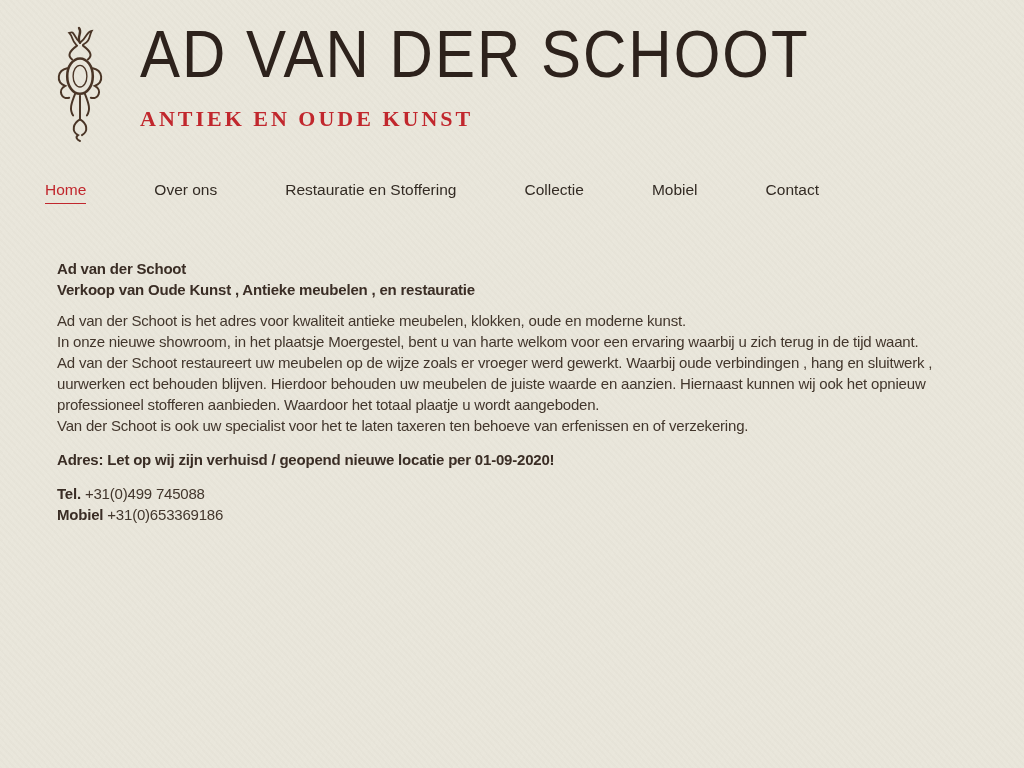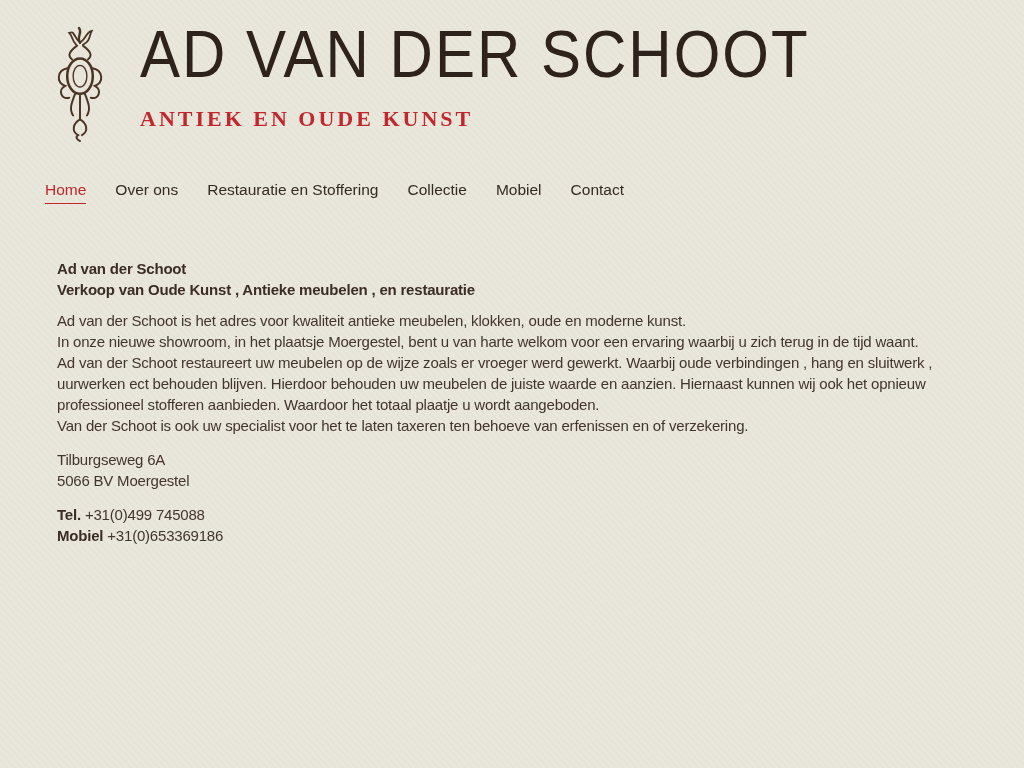--- a/index.html
+++ b/index.html
@@ -46,21 +46,21 @@
     line-height: 28px;
     letter-spacing: 3px;
     color: var(--accent-red, #c1272d);
     margin-top: 16px;
     white-space: nowrap;
   }
 
   
   .main-nav {
     display: flex;
-    justify-content: flex-start;
+    justify-content: space-between;
     align-items: baseline;
     margin-top: 38px;
     gap: 29px;
   }
   .nav-item {
     font-size: 15.5px;
     font-weight: 500;
     color: var(--nav-text, #332b24);
     text-decoration: none;
     padding-bottom: 4px;
@@ -136,23 +136,22 @@
 Verkoop van Oude Kunst , Antieke meubelen , en restauratie</p>
 
     <p class="multiline">Ad van der Schoot is het adres voor kwaliteit antieke meubelen, klokken, oude en moderne kunst.
 In onze nieuwe showroom, in het plaatsje Moergestel, bent u van harte welkom voor een ervaring waarbij u zich terug in de tijd waant.
 Ad van der Schoot restaureert uw meubelen op de wijze zoals er vroeger werd gewerkt. Waarbij oude verbindingen , hang en sluitwerk ,
 uurwerken ect behouden blijven. Hierdoor behouden uw meubelen de juiste waarde en aanzien. Hiernaast kunnen wij ook het opnieuw
 professioneel stofferen aanbieden. Waardoor het totaal plaatje u wordt aangeboden.
 Van der Schoot is ook uw specialist voor het te laten taxeren ten behoeve van erfenissen en of verzekering.</p>
 
 
+    <p class="notice">Adres: Let op wij zijn verhuisd / geopend nieuwe locatie per 01-09-2020!</p>
 
-    <p class="multiline">Tilburgseweg 6A
-5066 BV Moergestel</p>
 
     <p class="contact-line phones">
       <b>Tel.</b>
       <span>+31(0)499 745088</span>
       <br>
       <b>Mobiel</b>
       <span>+31(0)653369186</span>
     </p>
 
 

